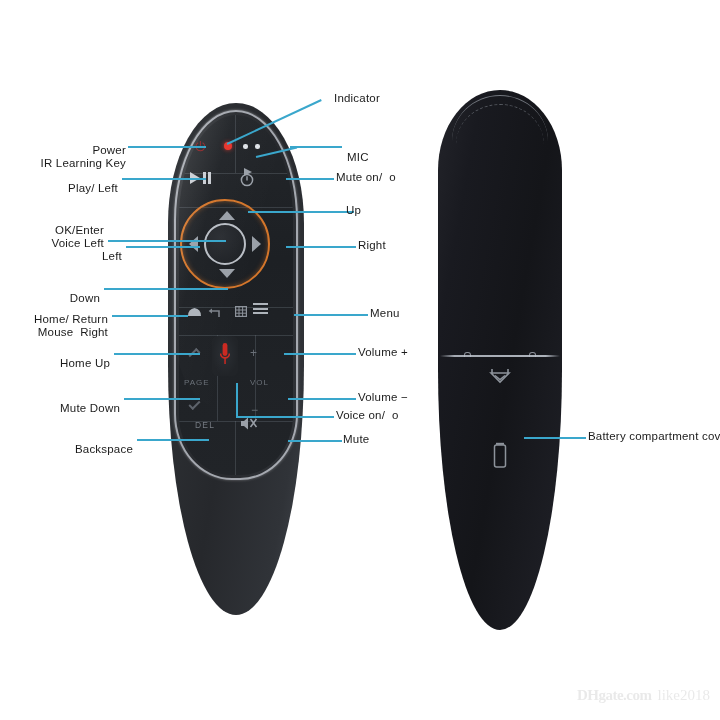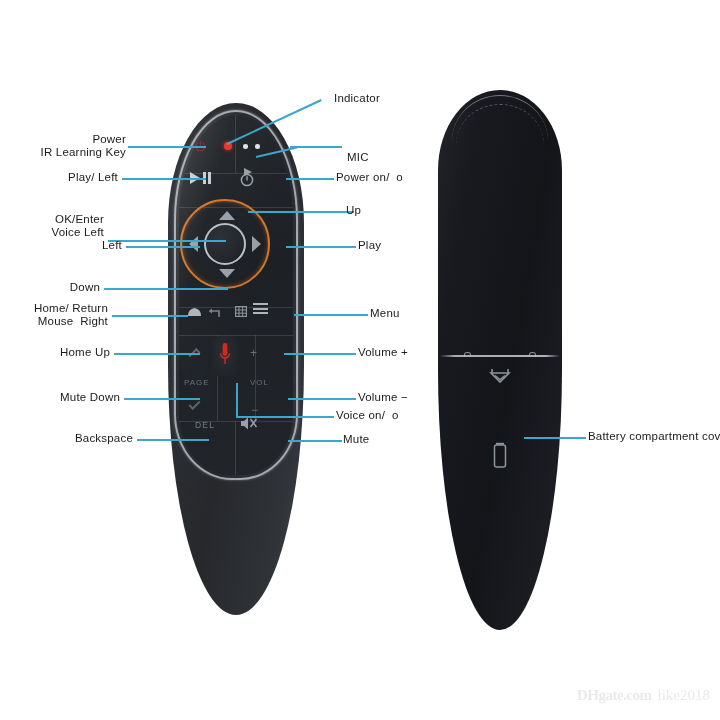--- a/index.html
+++ b/index.html
@@ -14,21 +14,21 @@
 
   
   .lbl {
     position:absolute;
     font-size:11.5px;
     color:#1b1b1b;
     line-height:13px;
     white-space:pre;
     letter-spacing:0.2px;
   }
-  .lbl.right-al { text-align:right; }
+  .lbl.right-al { text-align:right;margin-top:11px; }
   .lbl.left-al  { text-align:left; }
 
   
   .lead {
     position:absolute;
     background:#3aa7cc;
     height:1.6px;
   }
   .lead-v {
     position:absolute;
@@ -384,27 +384,27 @@
     <div class="lbl right-al" style="left:52px;top:432px;width:81px;">Backspace</div>
 
     <div class="lead-diag" style="left:227px;top:143px;width:104px;transform:rotate(-25deg);"></div>
     <div class="lbl left-al" style="left:334px;top:92px;text-align:center;">Indicator</div>
 
     <div class="lead" style="left:290px;top:146px;width:52px;"></div>
     <div class="lead-diag" style="left:256px;top:156px;width:42px;transform:rotate(-13deg);"></div>
     <div class="lbl left-al" style="left:347px;top:151px;">MIC</div>
 
     <div class="lead" style="left:286px;top:178px;width:48px;"></div>
-    <div class="lbl left-al" style="left:336px;top:171px;">Power on/  o</div>
+    <div class="lbl left-al" style="left:336px;top:171px;">Mute on/  o</div>
 
     <div class="lead" style="left:248px;top:211px;width:106px;"></div>
     <div class="lbl left-al" style="left:346px;top:204px;">Up</div>
 
     <div class="lead" style="left:286px;top:246px;width:70px;"></div>
-    <div class="lbl left-al" style="left:358px;top:239px;">Play</div>
+    <div class="lbl left-al" style="left:358px;top:239px;">Right</div>
 
     <div class="lead" style="left:294px;top:314px;width:74px;"></div>
     <div class="lbl left-al" style="left:370px;top:307px;">Menu</div>
 
     <div class="lead" style="left:284px;top:353px;width:72px;"></div>
     <div class="lbl left-al" style="left:358px;top:346px;">Volume +</div>
 
     <div class="lead" style="left:288px;top:398px;width:68px;"></div>
     <div class="lbl left-al" style="left:358px;top:391px;">Volume −</div>
 

